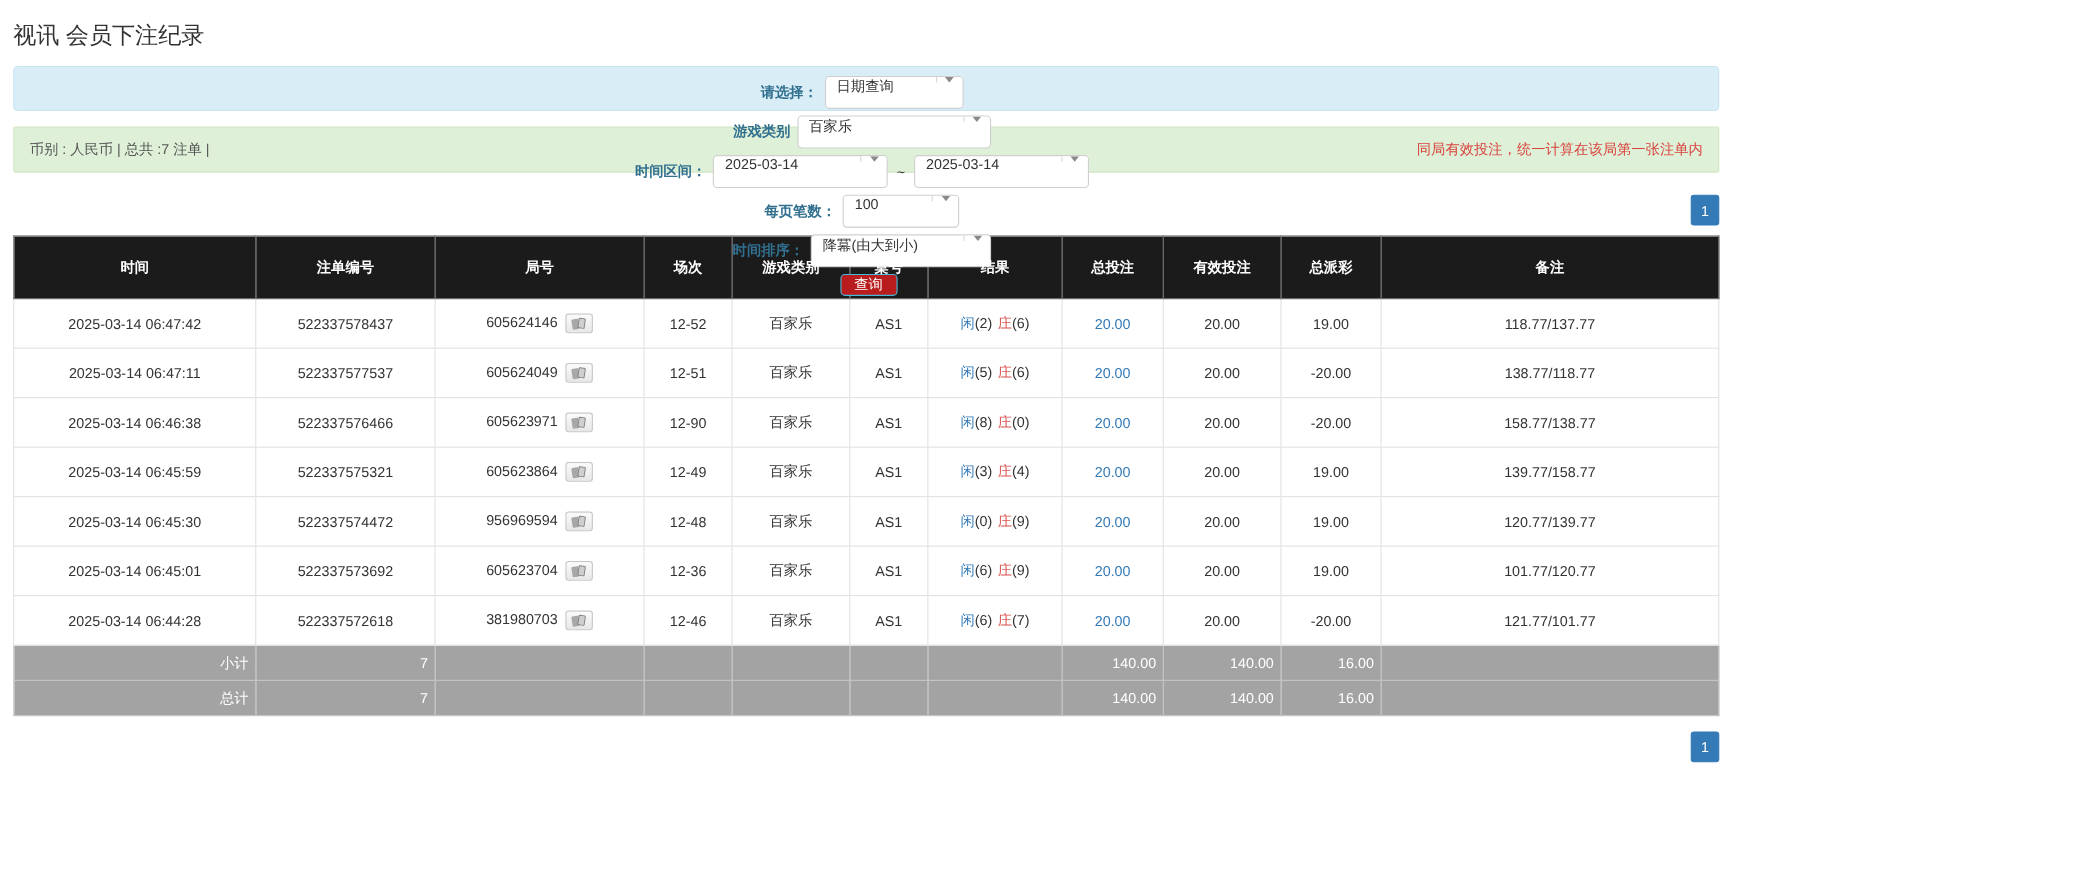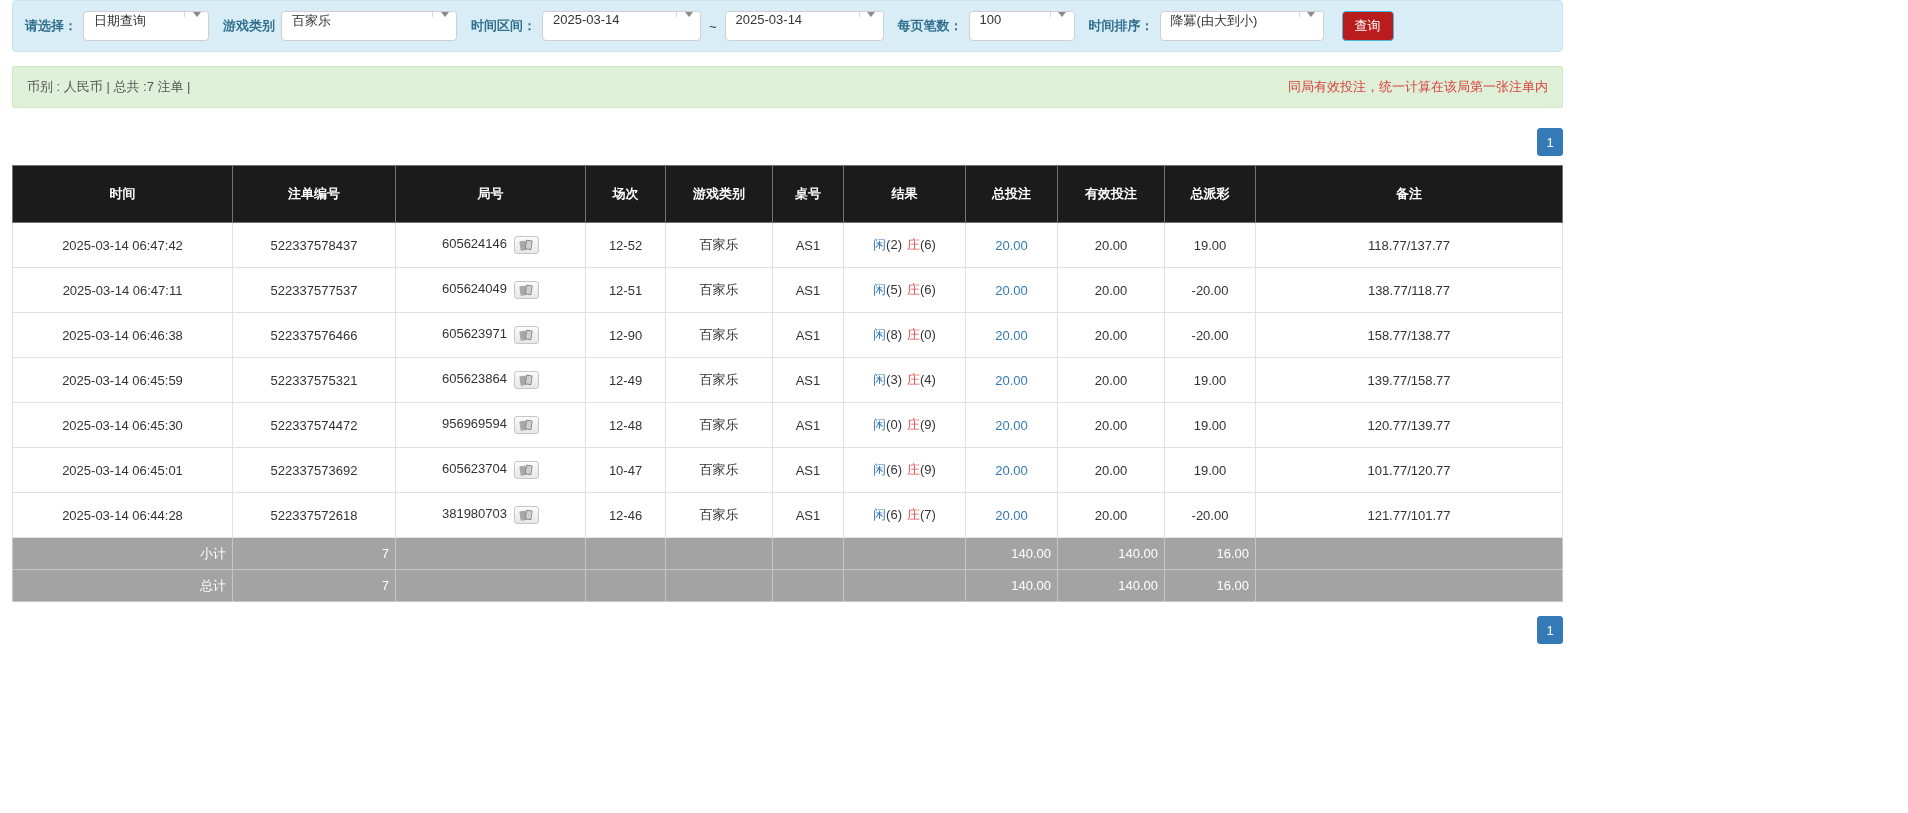--- a/index.html
+++ b/index.html
@@ -13,21 +13,22 @@
 
   .page-title {
     font-size: 21px; font-weight: normal; color: #333;
     margin: 10px 0 14px 0; padding-top: 8px;
   }
 
   
   .filter-bar {
     background: #d9edf7; border: 1px solid #c8e4f1; border-radius: 4px;
     padding: 8px 12px; display: flex; align-items: center; gap: 6px;
-    height: 52px;
+    height: 41px;
+    flex-direction: column;
   }
   .filter-group { display: flex; align-items: center; gap: 6px; margin-right: 8px; }
   .filter-label { color: #31708f; font-weight: bold; font-size: 13px; white-space: nowrap; }
   .combo {
     display: inline-flex; align-items: flex-start; background: #fff;
     border: 1px solid #cfcfcf; border-radius: 4px; height: 30px; overflow: hidden;
     cursor: pointer;
   }
   .combo-value { display: flex; align-items: center; padding: 0 10px; font-size: 13px; color: #333; white-space: nowrap; }
   .combo-btn {
@@ -98,20 +99,21 @@
     margin-left: 7px; padding: 2px 4px 1px 4px; vertical-align: middle;
     border: 1px solid #c6c6c6; border-radius: 3px;
     background: linear-gradient(#fbfbfb, #e7e7e7); cursor: pointer; line-height: 0;
   }
 </style>
 </head>
 <body>
 
 <div class="container">
 
+  <h1 class="page-title">视讯 会员下注纪录</h1>
 
   <div class="filter-bar">
 
     <div class="filter-group">
       <span class="filter-label">请选择：</span>
       <div class="combo w-query">
         <span class="combo-value">日期查询</span>
         <span class="combo-btn">
             <i class="caret"></i>
           </span>
@@ -321,21 +323,21 @@
   <tr>
     <td>2025-03-14 06:45:01</td>
     <td>522337573692</td>
     <td>
       <span>605623704</span><button class="round-btn"><svg width="15" height="13" viewBox="0 0 15 13">
                 <rect x="1" y="2" width="6.5" height="9.5" rx="1" fill="#a8a8a8" transform="rotate(-9 4 7)"></rect>
                 <rect x="6.5" y="1.2" width="6.5" height="9.5" rx="1" fill="#7f7f7f" transform="rotate(9 10 6)"></rect>
                 <rect x="7.3" y="2" width="4.9" height="7.9" rx="0.6" fill="#cfcfcf" transform="rotate(9 10 6)"></rect>
               </svg></button>
     </td>
-    <td>10-47</td>
+    <td>12-36</td>
     <td>百家乐</td>
     <td>AS1</td>
     <td>
       <span class="player-label">闲</span><span class="result-num result-gap">(6)</span><span class="banker-label">庄</span><span class="result-num">(9)</span>
     </td>
     <td><a class="bet-link">20.00</a></td>
     <td>20.00</td>
     <td>19.00</td>
     <td>101.77/120.77</td>
   </tr>

